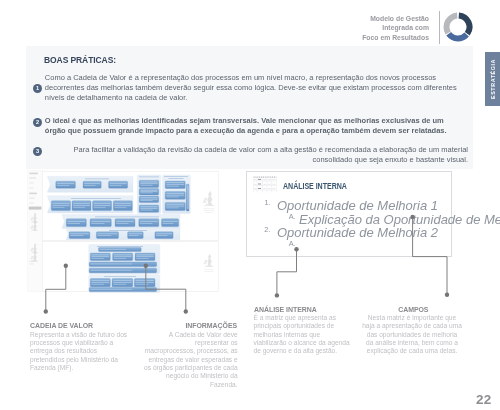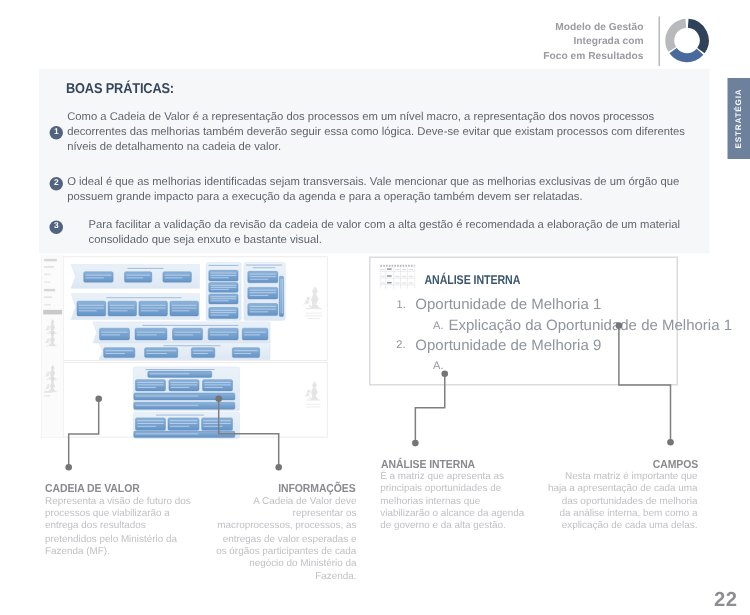--- a/index.html
+++ b/index.html
@@ -29,21 +29,21 @@
   
   .vc{position:absolute;left:27px;top:170px;width:195px;height:124px;filter:blur(.42px);opacity:.93;}
   .vc svg{display:block;}
 
   
   .abox{position:absolute;left:245.5px;top:171px;width:206.5px;height:86px;
         border:.8px solid #d9dbde;background:#ffffff;box-sizing:border-box;}
   .abox-title{position:absolute;left:282.6px;top:181.2px;color:#3a566f;font-size:8.4px;
               font-weight:bold;letter-spacing:-.05px;transform:scaleX(.845);transform-origin:0 0;}
   .sheet-icon{position:absolute;left:253px;top:175.5px;width:24px;height:17px;opacity:.72;}
-  .arow{position:absolute;color:#8f959e;font-size:10px;white-space:nowrap;}
+  .arow{position:absolute;color:#8f959e;font-size:13px;white-space:nowrap;font-style:italic;}
   .amark{position:absolute;color:#8f959e;font-size:7.35px;}
 
   
   .conn{position:absolute;left:0;top:0;width:500px;height:410px;pointer-events:none;}
 
   
   .cap{position:absolute;}
   .cap .h{color:#898a8e;font-size:7.7px;font-weight:bold;letter-spacing:-.05px;
           line-height:9.6px;}
   .cap .h>span{display:inline-block;transform:scaleX(.905);transform-origin:left top;}
@@ -75,24 +75,24 @@
     <span>ESTRATÉGIA</span>
   </div>
 
   <div class="panel"></div>
   <div class="panel-title">BOAS PRÁTICAS:</div>
 
   <div class="badge" style="left:33px;top:84px;">1</div>
   <div class="prac" style="left:44.8px;top:73.3px;width:421px;">Como a Cadeia de Valor é a representação dos processos em um nível macro, a representação dos novos processos decorrentes das melhorias  também deverão seguir essa como lógica. Deve-se evitar que existam processos com diferentes níveis de detalhamento na cadeia de valor.</div>
 
   <div class="badge" style="left:33px;top:118px;">2</div>
-  <div class="prac" style="left:44.8px;top:116.3px;width:421px;">O ideal é que as melhorias identificadas sejam transversais. Vale mencionar que as melhorias exclusivas de um órgão que possuem grande impacto para a execução da agenda e para a operação também devem ser relatadas.</div>
+  <div class="prac" style="left:44.8px;top:116.3px;width:421px;font-weight:bold;">O ideal é que as melhorias identificadas sejam transversais. Vale mencionar que as melhorias exclusivas de um órgão que possuem grande impacto para a execução da agenda e para a operação também devem ser relatadas.</div>
 
   <div class="badge" style="left:33px;top:147px;">3</div>
-  <div class="prac" style="left:59px;top:145.3px;width:421px;">Para facilitar a validação da revisão da cadeia de  valor com a alta gestão é recomendada a elaboração de um material consolidado que seja enxuto e bastante visual.</div>
+  <div class="prac" style="left:47px;top:145.3px;width:421px;text-align:right;">Para facilitar a validação da revisão da cadeia de  valor com a alta gestão é recomendada a elaboração de um material consolidado que seja enxuto e bastante visual.</div>
 
   <div class="abox"></div>
   <div class="sheet-icon">
     <svg viewBox="0 0 24 17" width="24" height="17">
       <rect x="0.3" y="0.3" width="23.4" height="16.4" fill="#ffffff"></rect>
       <path d="M0.6 1.2 H23.4" stroke="#9b9da2" stroke-width="1.25" stroke-dasharray="1.1 .75" fill="none"></path>
       <path d="M0.4 4.9 H23.6 M0.4 9.4 H23.6 M0.4 13.9 H23.6" stroke="#dcdee1" stroke-width=".5" fill="none"></path>
       <path d="M0.4 2.1 V16.4 M4.1 2.1 V16.4 M9.5 2.1 V16.4 M14.0 2.1 V16.4 M18.6 2.1 V16.4 M23.6 2.1 V16.4" stroke="#dcdee1" stroke-width=".5" fill="none"></path>
       <rect x="5.0" y="2.9" width="3.1" height="1.0" fill="#6c6f75"></rect>
       <rect x="5.0" y="7.5" width="3.1" height="1.0" fill="#6c6f75"></rect>
@@ -111,21 +111,21 @@
       <rect x="19.5" y="12.4" width="2.8" height=".55" fill="#c8cacd"></rect>
     </svg>
   </div>
   <div class="abox-title">ANÁLISE INTERNA</div>
 
   <div class="amark" style="left:264.4px;top:198px;">1.</div>
   <div class="arow" style="left:276.9px;top:198px;">Oportunidade de Melhoria 1</div>
   <div class="amark" style="left:288.7px;top:211.5px;">A.</div>
   <div class="arow" style="left:299.0px;top:211.5px;">Explicação da Oportunidade de Melhoria 1</div>
   <div class="amark" style="left:264.2px;top:225px;">2.</div>
-  <div class="arow" style="left:276.9px;top:225px;">Oportunidade de Melhoria 9</div>
+  <div class="arow" style="left:276.9px;top:225px;">Oportunidade de Melhoria 2</div>
   <div class="amark" style="left:288.7px;top:238.5px;">A.</div>
 
   <div class="vc">
 <svg viewBox="0 0 196 125" width="196" height="125">
 <defs>
           <linearGradient id="bxg" x1="0" y1="0" x2="0" y2="1">
             <stop offset="0" stop-color="#83aed7"></stop>
             <stop offset="1" stop-color="#5b8cc2"></stop>
           </linearGradient>
           <linearGradient id="bnd" x1="0" y1="0" x2="0" y2="1">
@@ -372,19 +372,19 @@
     <div class="b"><span>A Cadeia de Valor deve</span><br><span>representar os</span><br><span>macroprocessos, processos, as</span><br><span>entregas de valor esperadas e</span><br><span>os órgãos participantes de cada</span><br><span>negócio do Ministério da</span><br><span>Fazenda.</span></div>
   </div>
   <div class="cap" style="left:30px;top:321px;width:100px;text-align:left;">
     <div class="h"><span>CADEIA DE VALOR</span></div>
     <div class="b"><span>Representa a visão de futuro dos</span><br><span>processos que viabilizarão a</span><br><span>entrega dos resultados</span><br><span>pretendidos pelo Ministério da</span><br><span>Fazenda (MF).</span></div>
   </div>
   <div class="cap" style="left:253.5px;top:304.5px;width:106px;text-align:left;">
     <div class="h"><span>ANÁLISE INTERNA</span></div>
     <div class="b"><span>É a matriz que apresenta as</span><br><span>principais oportunidades de</span><br><span>melhorias internas que</span><br><span>viabilizarão o alcance da agenda</span><br><span>de governo e da alta gestão.</span></div>
   </div>
-  <div class="cap ralign" style="left:359px;top:304.5px;width:106px;text-align:right;">
+  <div class="cap ralign" style="left:359px;top:304.5px;width:106px;text-align:center;">
     <div class="h"><span>CAMPOS</span></div>
     <div class="b"><span>Nesta matriz é importante que</span><br><span>haja a apresentação de cada uma</span><br><span>das oportunidades de melhoria</span><br><span>da análise interna, bem como a</span><br><span>explicação de cada uma delas.</span></div>
   </div>
 
   <div class="pageno">22</div>
 </div>
 
 </body></html>

